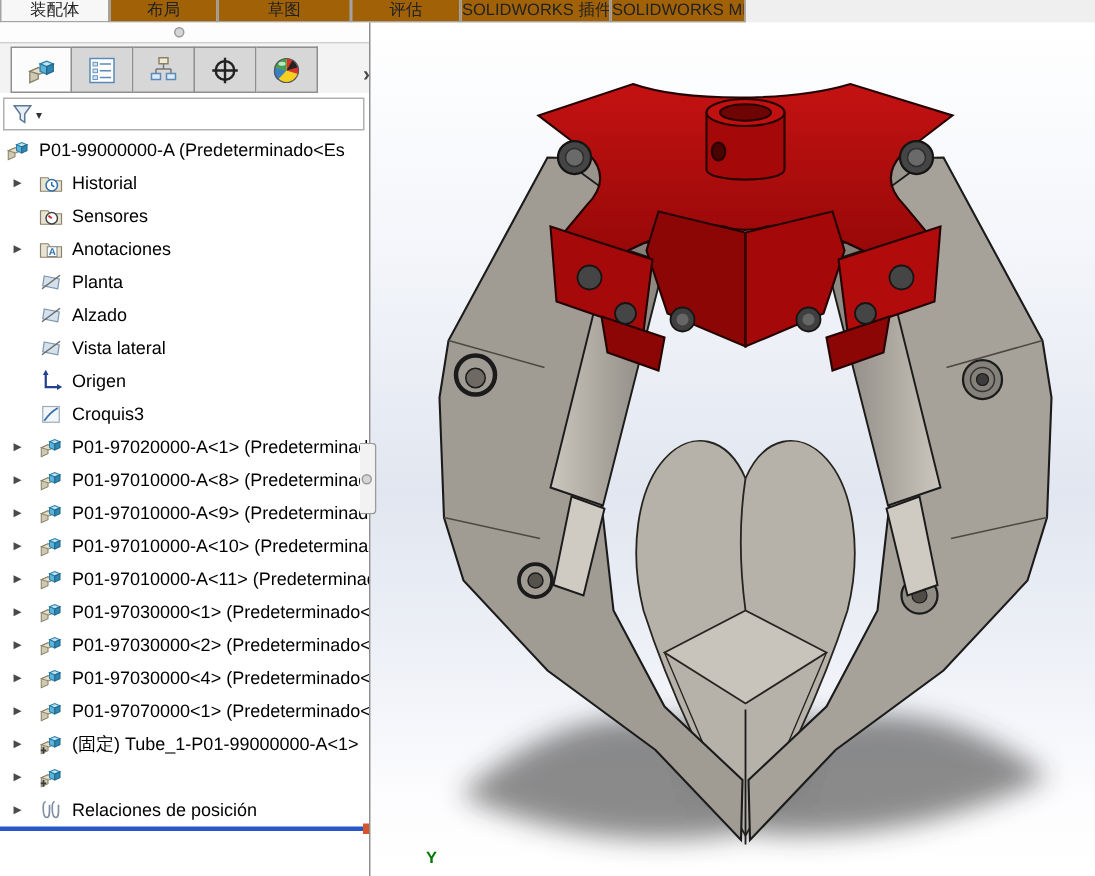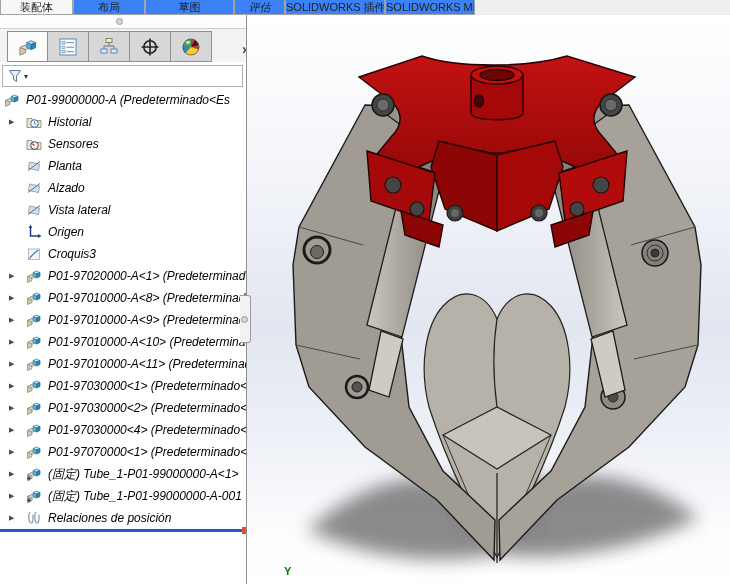--- a/index.html
+++ b/index.html
@@ -3,21 +3,21 @@
 <meta charset="utf-8">
 <style>
   html,body{margin:0;padding:0;}
   body{
     width:730px;height:584px;position:relative;overflow:hidden;
     font-family:"Liberation Sans",sans-serif;background:#fff;
     -webkit-font-smoothing:antialiased;
   }
   
   .ribbon{position:absolute;top:0;left:0;width:730px;height:15px;background:#efefef;display:flex;align-items:stretch;}
-  .rtab{box-sizing:border-box;border:1px solid #a3a3a3;border-top:none;background:#3b82f6;
+  .rtab{box-sizing:border-box;border:1px solid #a3a3a3;border-top:none;background:#a16207;
         color:#222;font-size:11px;line-height:14px;text-align:center;white-space:nowrap;overflow:hidden;}
   .rtab.active{background:#f7f7f7;}
   
   .panel{position:absolute;top:15px;left:0;width:247px;height:569px;background:#fff;
          border-right:1px solid #8f8f8f;box-sizing:border-box;z-index:2;overflow:hidden;}
   .splitter-row{height:13px;position:relative;border-bottom:1px solid #cfcfcf;background:#fdfdfd;}
   .splitter-row .dot{position:absolute;left:116px;top:3px;width:7px;height:7px;border-radius:50%;
         background:#d6d6d6;border:1px solid #9a9a9a;box-sizing:border-box;}
   .tabstrip{height:33px;background:#f3f3f3;display:flex;align-items:flex-end;padding-left:7px;}
   .ptab{width:41px;height:31px;box-sizing:border-box;border:1px solid #8f8f8f;background:#d7d7d7;
@@ -25,41 +25,41 @@
   .ptab + .ptab{border-left:none;}
   .ptab.active{background:#fcfcfc;}
   .chevron{margin-left:30px;margin-bottom:6px;font-size:14px;color:#4a4a4a;font-weight:bold;line-height:1;}
   .filter-row{margin:3px 3px 0 2px;height:22px;border:1px solid #b0b0b0;display:flex;align-items:center;
         padding-left:4px;box-sizing:border-box;background:#fff;}
   .caret{font-size:8px;color:#333;margin-left:1px;}
   .tree{margin-top:2px;}
   .trow{height:22px;display:flex;align-items:center;white-space:nowrap;overflow:hidden;font-size:12px;color:#000;padding-left:4px;}
   .trow .arrow{width:22px;flex:0 0 22px;font-size:7px;color:#4a4a4a;padding-left:5px;box-sizing:border-box;}
   .ticon{width:17px;height:16px;flex:0 0 17px;margin-right:5px;display:flex;align-items:center;}
-  .tlabel{flex:0 1 auto;font-style:italic;}
+  .tlabel{flex:0 1 auto;}
   .rollback{position:relative;height:3px;background:#2757c9;width:246px;}
   .rollback .tick{position:absolute;right:0;top:-2px;width:4px;height:7px;background:#d4552e;}
   .side-handle{position:absolute;left:240px;top:295px;width:11px;height:48px;background:#f2f2f2;
         border:1px solid #9a9a9a;border-left:none;border-radius:0 3px 3px 0;z-index:3;box-sizing:border-box;}
   .side-handle .hdot{position:absolute;left:1px;top:20px;width:7px;height:7px;border-radius:50%;
         background:#d6d6d6;border:1px solid #9a9a9a;box-sizing:border-box;}
   
   .viewport{position:absolute;top:15px;left:247px;width:483px;height:569px;
     background:linear-gradient(180deg,#ffffff 0%,#f3f5fa 28%,#e2e6f0 55%,#ecEFf6 72%,#fcfcfe 90%,#ffffff 100%);}
   .viewport svg{position:absolute;left:0;top:0;}
 </style>
 </head>
 <body>
 
 <div class="ribbon">
   <div id="ribbon-tabs" style="display:flex;width:100%;">
       <div class="rtab active" style="width: 73px;">装配体</div>
       <div class="rtab" style="width: 72px;">布局</div>
       <div class="rtab" style="width: 89px;">草图</div>
-      <div class="rtab" style="width: 51px; font-style: italic;">评估</div>
+      <div class="rtab" style="width: 73px;">评估</div>
       <div class="rtab" style="width: 100px;">SOLIDWORKS 插件</div>
       <div class="rtab" style="width: 90px;">SOLIDWORKS MBD</div>
     </div>
 </div>
 
 <div class="panel">
   <div class="splitter-row">
     <div class="dot"></div>
   </div>
   <div class="tabstrip">
@@ -151,20 +151,31 @@
         <span class="ticon">
           <svg width="16" height="16" viewBox="0 0 16 16">
             <path d="M1,4.5 h5 l1.5,2 H15 v7 H1 Z" fill="#e9e4d2" stroke="#8a8268" stroke-width=".8"></path>
             <circle cx="8.5" cy="9.5" r="3.8" fill="#fdfdfd" stroke="#444" stroke-width="1"></circle>
             <path d="M8.5,9.5 L6.3,7.8" stroke="#c22" stroke-width="1.2"></path>
           </svg>
         </span>
         <span class="tlabel">Sensores</span>
       </div>
       <div class="trow">
+        <span class="arrow">▶</span>
+        <span class="ticon">
+          <svg width="16" height="16" viewBox="0 0 16 16">
+            <path d="M1,4.5 h5 l1.5,2 H15 v7 H1 Z" fill="#e9e4d2" stroke="#8a8268" stroke-width=".8"></path>
+            <rect x="5.5" y="6.5" width="6.5" height="6.5" fill="#fff" stroke="#888" stroke-width=".7"></rect>
+            <text x="8.8" y="12" font-size="6.5" font-weight="bold" fill="#2d6fb5" text-anchor="middle" font-family="Liberation Sans,sans-serif">A</text>
+          </svg>
+        </span>
+        <span class="tlabel">Anotaciones</span>
+      </div>
+      <div class="trow">
         <span class="arrow"></span>
         <span class="ticon">
           <svg width="16" height="16" viewBox="0 0 16 16">
             <path d="M3.5,4 L13.5,6 L12.5,12.5 L2.5,10.5 Z" fill="#cddcea" fill-opacity=".85" stroke="#7d93a8" stroke-width=".8"></path>
             <path d="M2,12.5 L14,3.5" stroke="#6a6a6a" stroke-width="1"></path>
           </svg>
         </span>
         <span class="tlabel">Planta</span>
       </div>
       <div class="trow">
@@ -344,21 +355,20 @@
         <span class="ticon">
           <svg width="16" height="16" viewBox="0 0 16 16">
             <path d="M1.5,8.5 L6,6.5 L6,12.5 L1.5,14.5 Z" fill="#cfc9b4" stroke="#8a8268" stroke-width=".7"></path>
             <path d="M1.5,8.5 L6,6.5 L11,8 L6.5,10 Z" fill="#e4dfcc" stroke="#8a8268" stroke-width=".7"></path>
             <path d="M7,4.5 L10.5,3 L14,4.5 L10.5,6 Z" fill="#bfe3f2" stroke="#2a7fa8" stroke-width=".7"></path>
             <path d="M7,4.5 L10.5,6 L10.5,10 L7,8.5 Z" fill="#5fb3d6" stroke="#2a7fa8" stroke-width=".7"></path>
             <path d="M14,4.5 L10.5,6 L10.5,10 L14,8.5 Z" fill="#2e87b3" stroke="#21688a" stroke-width=".7"></path>
             <path d="M3,10 v4.5 M1.2,12.3 h3.6" stroke="#3a3a3a" stroke-width="1.2" fill="none"></path>
           </svg>
         </span>
-        <span class="tlabel">(固定) Tube_1-P01-99000000-A-001</span>
       </div>
       <div class="trow">
         <span class="arrow">▶</span>
         <span class="ticon">
           <svg width="16" height="16" viewBox="0 0 16 16">
             <path d="M4.5,2.5 C2.8,2.5 2.8,4.5 2.8,6.5 C2.8,10.5 3.3,13 5.2,13 C7,13 7,10.5 7,8 V4.5" fill="none" stroke="#7e8ea0" stroke-width="1.1"></path>
             <path d="M10.5,2.5 C8.8,2.5 8.8,4.5 8.8,6.5 C8.8,10.5 9.3,13 11.2,13 C13,13 13,10.5 13,8 V4.5" fill="none" stroke="#7e8ea0" stroke-width="1.1"></path>
           </svg>
         </span>
         <span class="tlabel">Relaciones de posición</span>

